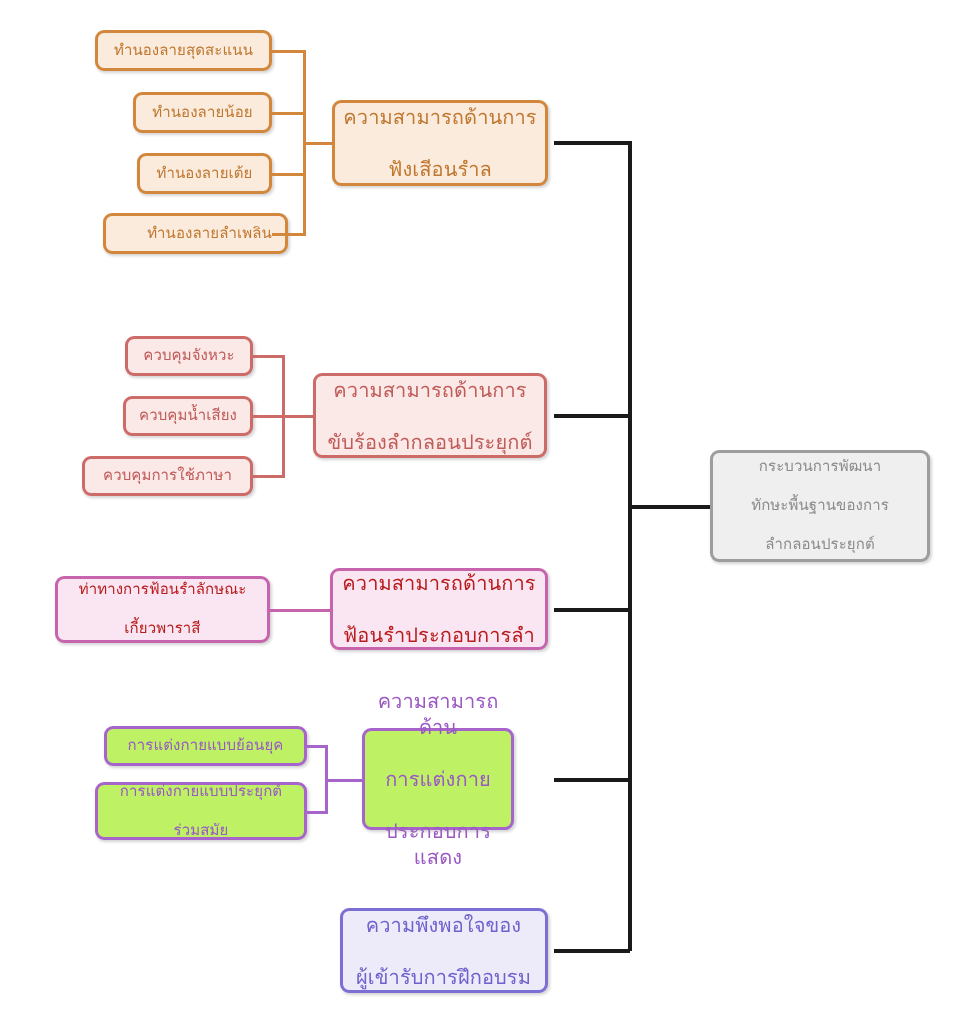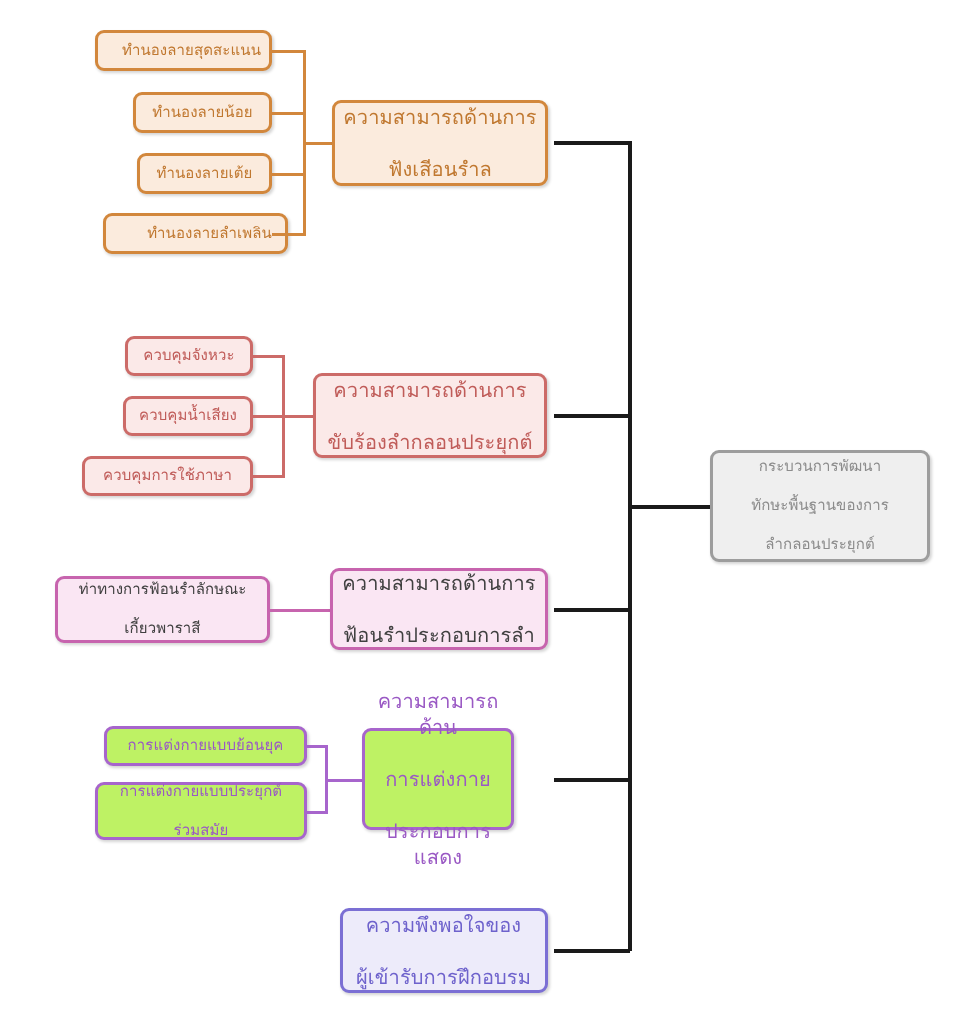--- a/index.html
+++ b/index.html
@@ -24,21 +24,21 @@
     line-height:1.30;
     letter-spacing:0.1px;
     padding:2px 8px;
     box-shadow:1.5px 2px 3px rgba(0,0,0,0.17);
   }
   .node span{display:block;width:100%;}
 
   
   .t-orange   {background:#FBEBDD;border-color:#D2873C;color:#C07830;}
   .t-red      {background:#FBE9E8;border-color:#CC6B68;color:#C05C59;}
-  .t-magenta  {background:#FAE6F3;border-color:#C764AE;color:#404040;}
+  .t-magenta  {background:#FAE6F3;border-color:#C764AE;color:#b91c1c;}
   .t-purple   {background:#bef264;border-color:#A765CC;color:#9A59C4;}
   .t-indigo   {background:#EDEBFA;border-color:#7B6FD4;color:#6E62CC;}
   .t-gray     {background:#EFEFEF;border-color:#9D9D9D;color:#8C8C8C;}
 
   
   .ln{position:absolute;}
   .ln-h{height:0;border-top-style:solid;}
   .ln-v{width:0;border-left-style:solid;}
 
   .c-orange {border-color:#D2873C;}
@@ -53,21 +53,21 @@
   .v4{border-left-width:4px;}
 
   .fs15{font-size:15px;}
   .fs16{font-size:20px;}
 </style>
 </head>
 <body>
 
 <div id="canvas">
 
-  <div class="node t-orange fs15" style="left:95px;top:30px;width:177px;height:41px;text-align:right;">
+  <div class="node t-orange fs15" style="left:95px;top:30px;width:177px;height:41px;">
     <span>ทำนองลายสุดสะแนน</span>
   </div>
   <div class="node t-orange fs15" style="left:133px;top:92px;width:139px;height:41px;">
     <span>ทำนองลายน้อย</span>
   </div>
   <div class="node t-orange fs15" style="left:137px;top:153px;width:135px;height:41px;">
     <span>ทำนองลายเต้ย</span>
   </div>
   <div class="node t-orange fs15" style="left:103px;top:213px;width:185px;height:41px;padding-left:36px;">
     <span>ทำนองลายลำเพลิน</span>

